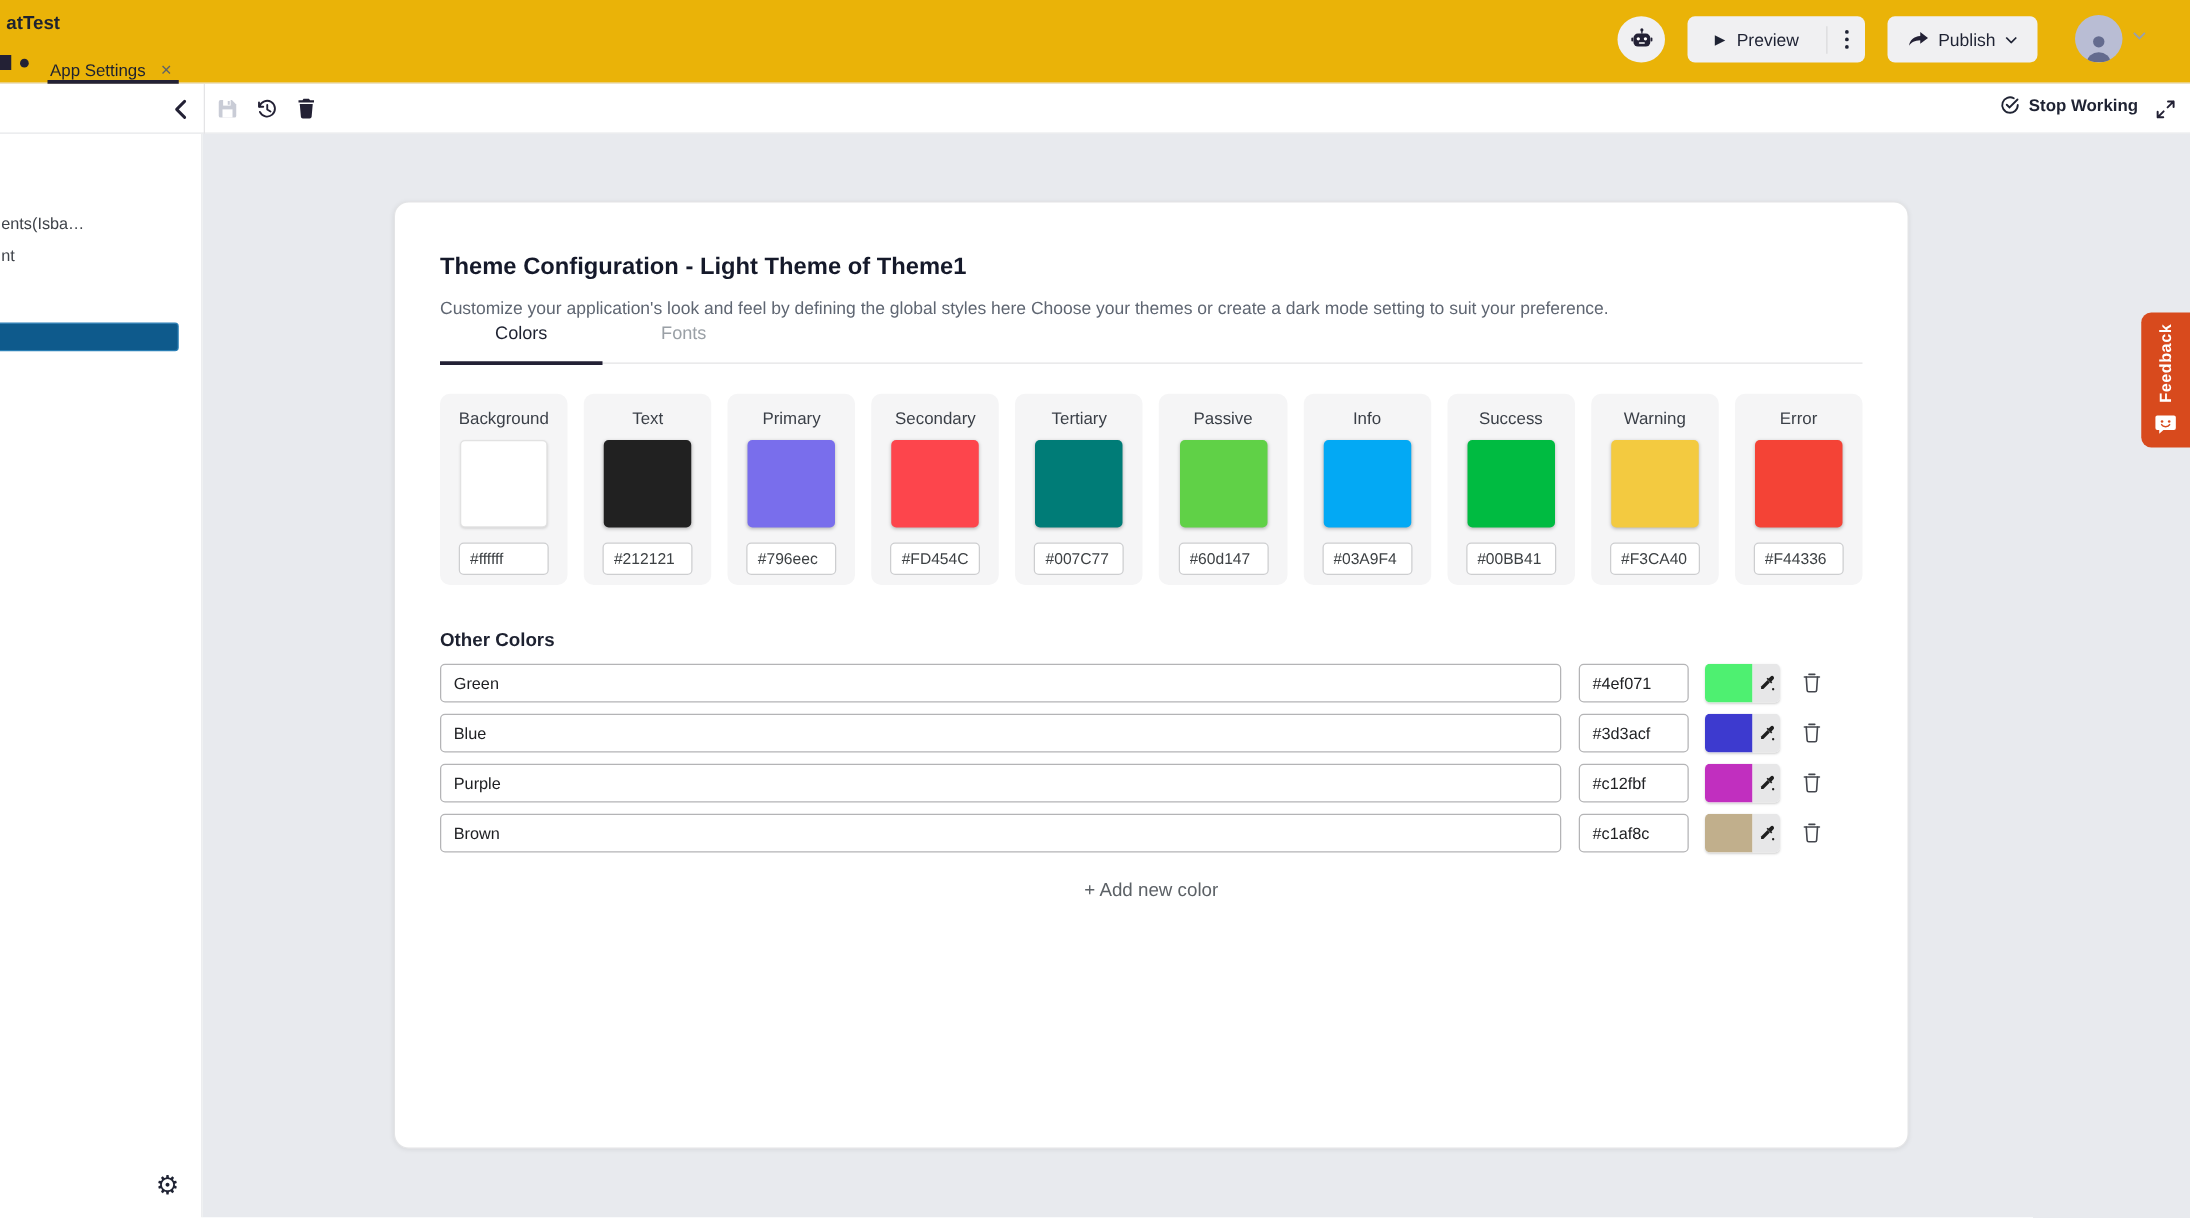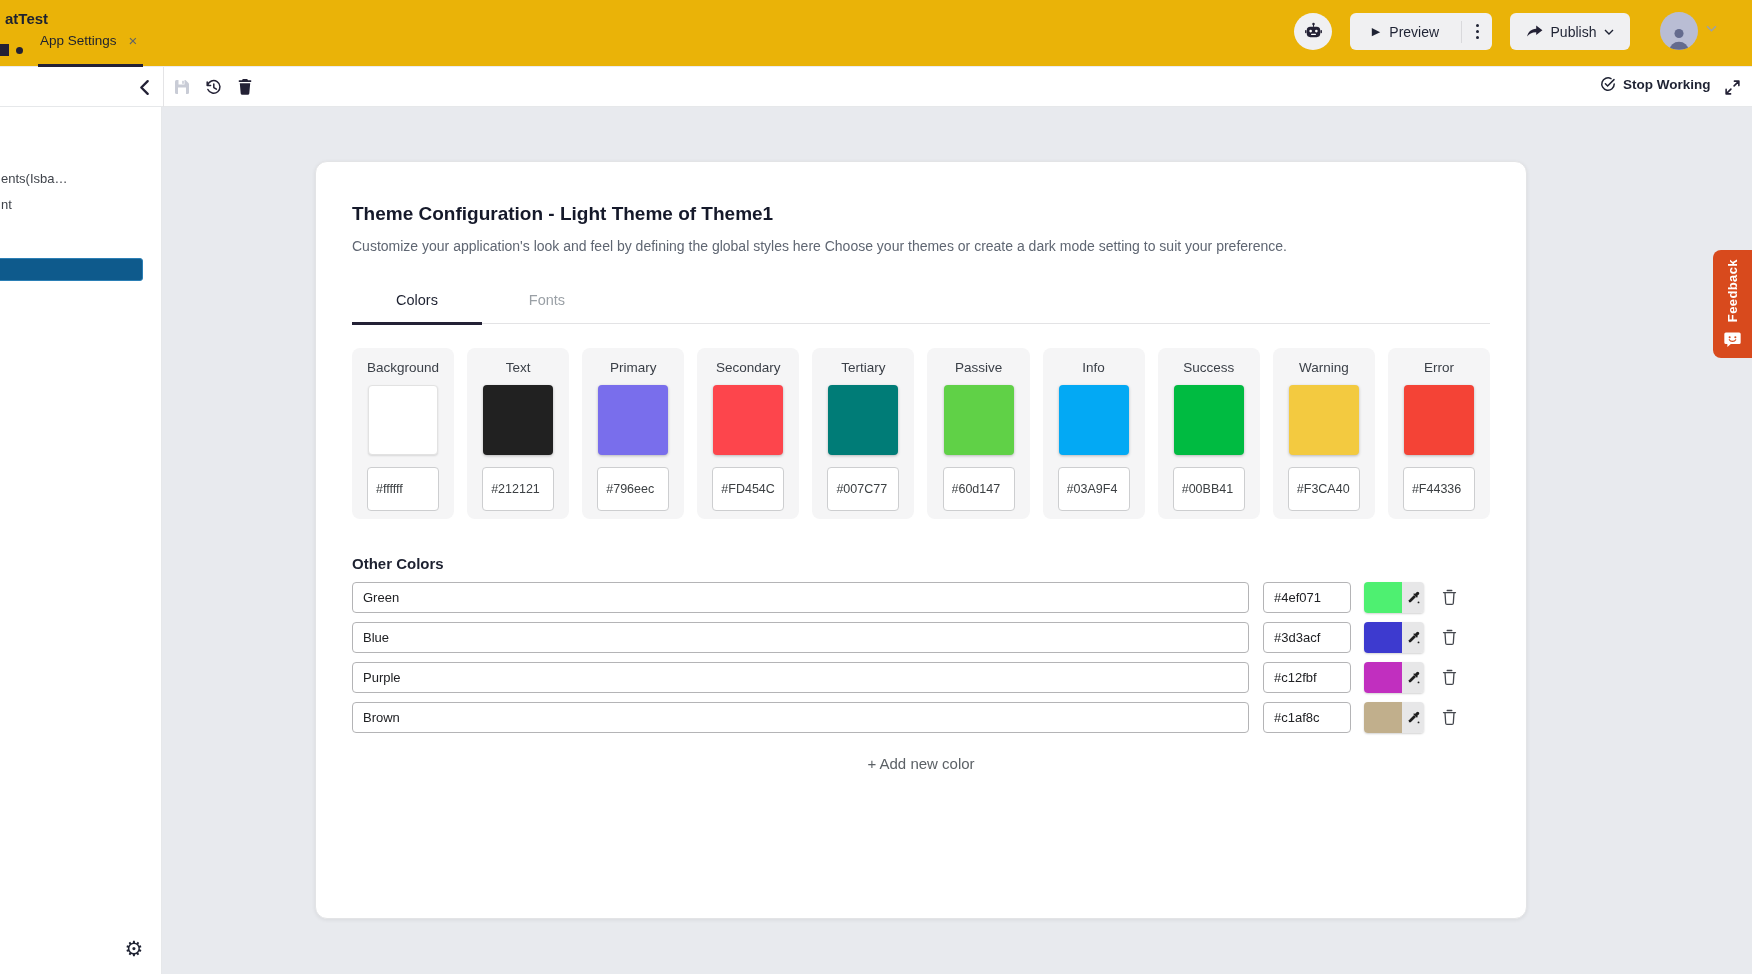--- a/index.html
+++ b/index.html
@@ -6,21 +6,21 @@
   html,body { width:1752px; height:974px; }
   body { font-family:"Liberation Sans", sans-serif; background:#fff; overflow:hidden; }
   #app { position:relative; width:1752px; height:974px; background:#fff; }
 
   
   .header { position:absolute; left:0; top:0; width:1752px; height:67px; background:#eab308; border-bottom:1px solid #ececee; z-index:5; }
   .app-title { position:absolute; left:5px; top:10px; font-size:15px; font-weight:700; color:#1e2230; }
   .tab-strip { position:absolute; left:0; top:33px; height:34px; display:flex; align-items:center; }
   .tab-frag { width:9px; height:12px; background:#232135; margin-right:7px; }
   .tab-dot { width:7px; height:7px; border-radius:50%; background:#232135; margin-right:15px; }
-  .app-tab { display:flex; align-items:flex-start; gap:12px; height:34px; padding:0 6px 0 2px; border-bottom:3px solid #232135; }
+  .app-tab { display:flex; align-items:flex-end; gap:12px; height:34px; padding:0 6px 0 2px; border-bottom:3px solid #232135; }
   .app-tab-label { font-size:13.5px; color:#1d2130; }
   .tab-close { font-size:15px; color:#5f6368; cursor:pointer; line-height:1; }
 
   .hdr-btn { position:absolute; top:13px; height:37px; background:#f0f0f2; border:none; border-radius:6px;
              display:flex; align-items:center; justify-content:center; color:#1e2233; cursor:pointer; }
   .robot-btn { left:1294px; width:38px; border-radius:50%; }
   .preview-grp { left:1350px; width:142px; padding:0; }
   .preview-main { flex:1; display:flex; align-items:center; justify-content:center; gap:9px; height:100%; cursor:pointer; }
   .play-glyph { font-size:11px; color:#1e2233; }
   .grp-divider { width:1px; height:22px; background:#d9d9dc; }
@@ -52,31 +52,31 @@
   .sb-gear { position:absolute; left:120px; bottom:12px; width:28px; height:28px; background:none; border:none; cursor:pointer; }
   .gear-glyph { font-size:21px; color:#1f2333; line-height:1; }
 
   
   .content { position:absolute; left:162px; top:107px; width:1590px; height:867px; background:#e8eaee; overflow:hidden; }
   .card { position:absolute; left:153px; top:54px; width:1212px; height:758px; background:#fff; border:1px solid #e3e4e6;
           border-radius:12px; box-shadow:0 1px 4px rgba(0,0,0,0.07); padding:40px 36px 0 36px; }
   .card-title { font-size:19px; line-height:24px; font-weight:700; color:#15192a; }
   .card-subtitle { margin-top:9px; font-size:14px; line-height:22px; color:#5f6672; }
 
-  .tabs { margin-top:33px; display:flex; border-bottom:1px solid #e3e3e5; }
+  .tabs { display:flex; border-bottom:1px solid #e3e3e5; }
   .tab { width:130px; text-align:center; padding:2px 0 14px 0; font-size:14.5px; cursor:pointer; }
   .tab.active { color:#1d2130; font-weight:500; border-bottom:3px solid #232135; margin-bottom:-2px; }
   .tab.inactive { color:#9aa0a6; }
 
   .palette { margin-top:24px; display:flex; gap:13px; }
   .pcard { flex:1; background:#f5f5f6; border-radius:8px; padding:12px 8px 8px 8px; text-align:center; }
   .pcard-label { font-size:13.5px; color:#3a3f47; line-height:16px; }
   .pcard-swatch { width:70px; height:70px; margin:9px auto 0 auto; border-radius:4px; box-shadow:0 1px 3px rgba(0,0,0,0.25); cursor:pointer; }
   .pcard-swatch.white-swatch { border:1px solid #e2e2e2; box-shadow:0 1px 2px rgba(0,0,0,0.12); }
-  .pcard-hex { display:block; width:72px; height:44px; margin:12px auto 0 auto; border:1px solid #cdced0; border-radius:4px;
+  .pcard-hex { display:block; width:72px; height:26px; margin:12px auto 0 auto; border:1px solid #cdced0; border-radius:4px;
                background:#fff; font-family:"Liberation Sans",sans-serif; font-size:12.5px; color:#3c4043; padding:0 0 0 8px; outline:none; }
 
   .oc-heading { margin-top:36px; font-size:15px; font-weight:700; color:#1d2130; }
   .oc-rows { margin-top:10px; }
   .ocrow { display:flex; align-items:center; margin:0 30px 9px 0; height:31px; }
   .oc-name { flex:1; height:31px; border:1px solid #b4b4b6; border-radius:4px; padding:0 10px; font-family:"Liberation Sans",sans-serif;
              font-size:13px; color:#202124; outline:none; }
   .oc-hex { width:88px; height:31px; margin-left:14px; border:1px solid #b4b4b6; border-radius:4px; padding:0 10px;
             font-family:"Liberation Sans",sans-serif; font-size:13px; color:#202124; outline:none; }
   .oc-swatch { width:60px; height:31px; margin-left:13px; border-radius:4px; overflow:hidden; display:flex; box-shadow:0 1px 2px rgba(0,0,0,0.18); cursor:pointer; }

